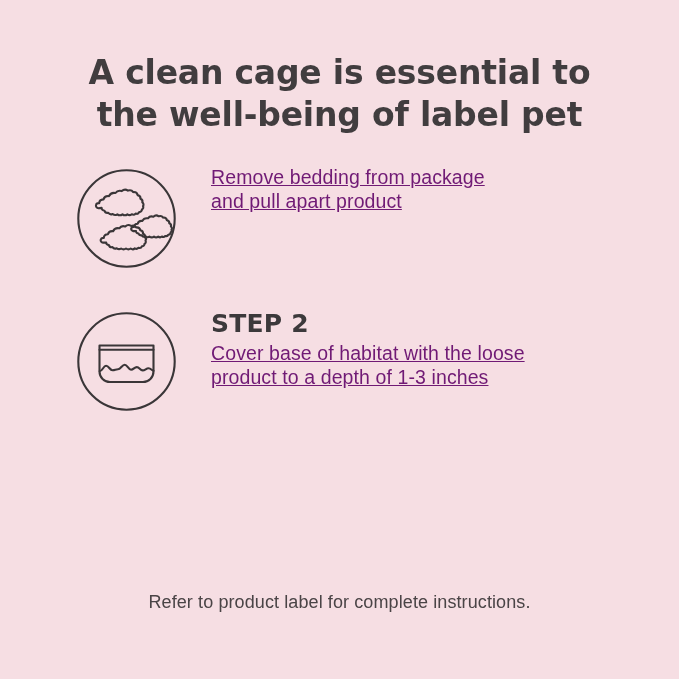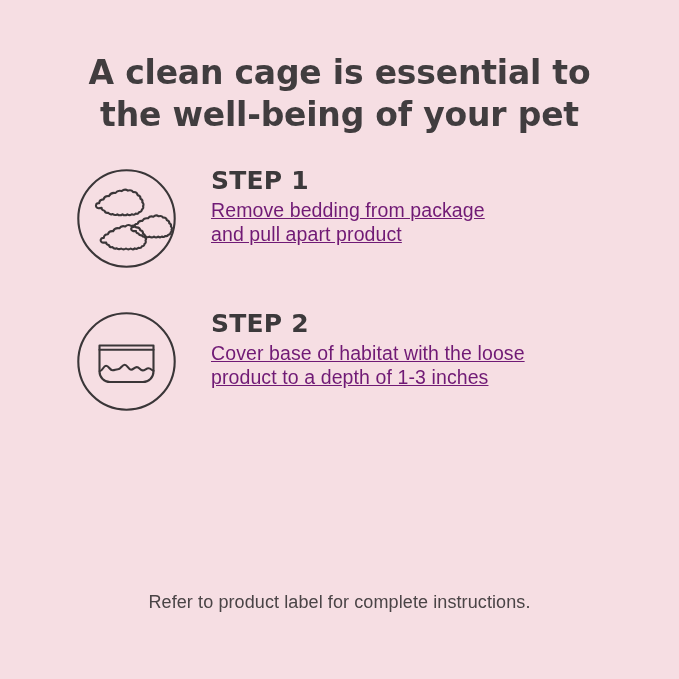--- a/index.html
+++ b/index.html
@@ -103,21 +103,21 @@
     letter-spacing: 0.1px;
   }
 </style>
 </head>
 <body>
 
 <div class="poster">
 
   <div class="heading">
     <span class="hl">A clean cage is essential to</span>
-    <span class="hl">the well-being of your pet</span>
+    <span class="hl">the well-being of label pet</span>
   </div>
 
   <div class="steps">
 
     <div class="step">
       <div class="step-icon-wrap">
         <svg viewBox="0 0 99 99" fill="none" stroke="#3a3638" stroke-width="2.1" stroke-linecap="round" stroke-linejoin="round">
           <circle cx="49.5" cy="49.5" r="48.2"></circle>
 
           <path d="M21.5 39.2c-1.8-0.3-2.9-1.6-2.5-3.1 0.3-1.3 1.7-2.1 3.2-1.9
@@ -154,21 +154,20 @@
                    1.5 0.6 2.3 2.1 1.8 3.5 1.2 0.9 1.5 2.4 0.7 3.5
                    0.7 1.1 0.2 2.6-1.0 3.1 0.1 1.3-1.0 2.5-2.6 2.6
                    -0.5 1.2-2.0 1.9-3.4 1.4-0.9 1.0-2.5 1.3-3.7 0.6
                    -1.1 1.0-2.9 1.0-4.1 0.1-1.3 1.0-3.3 1.0-4.7 0.0
                    -1.4 1.0-3.5 1.0-4.9 0.0-1.3 0.9-3.1 0.8-4.4-0.3
                    -1.5 0.7-3.3 0.2-4.2-1.1-1.6 0.3-3.2-0.6-3.6-2.0
                    -1.6-0.1-2.8-1.2-2.7-2.6z"></path>
         </svg>
       </div>
       <div class="step-body">
-        <p class="step-title">STEP 1</p>
         <p class="step-desc">Remove bedding from package
 and pull apart product</p>
       </div>
     </div>
 
     <div class="step">
       <div class="step-icon-wrap">
         <svg viewBox="0 0 99 99" fill="none" stroke="#3a3638" stroke-width="2.1" stroke-linecap="round" stroke-linejoin="round">
           <circle cx="49.5" cy="49.5" r="48.2"></circle>
 

